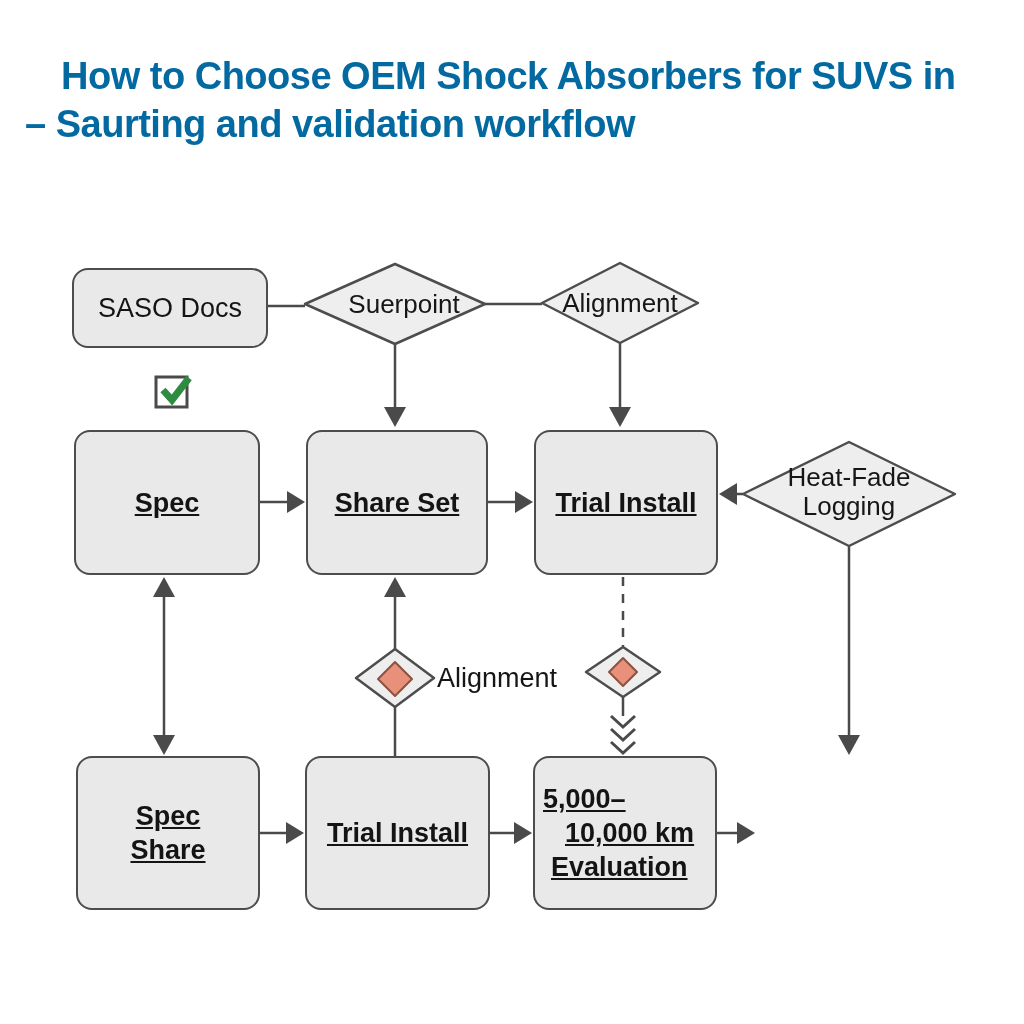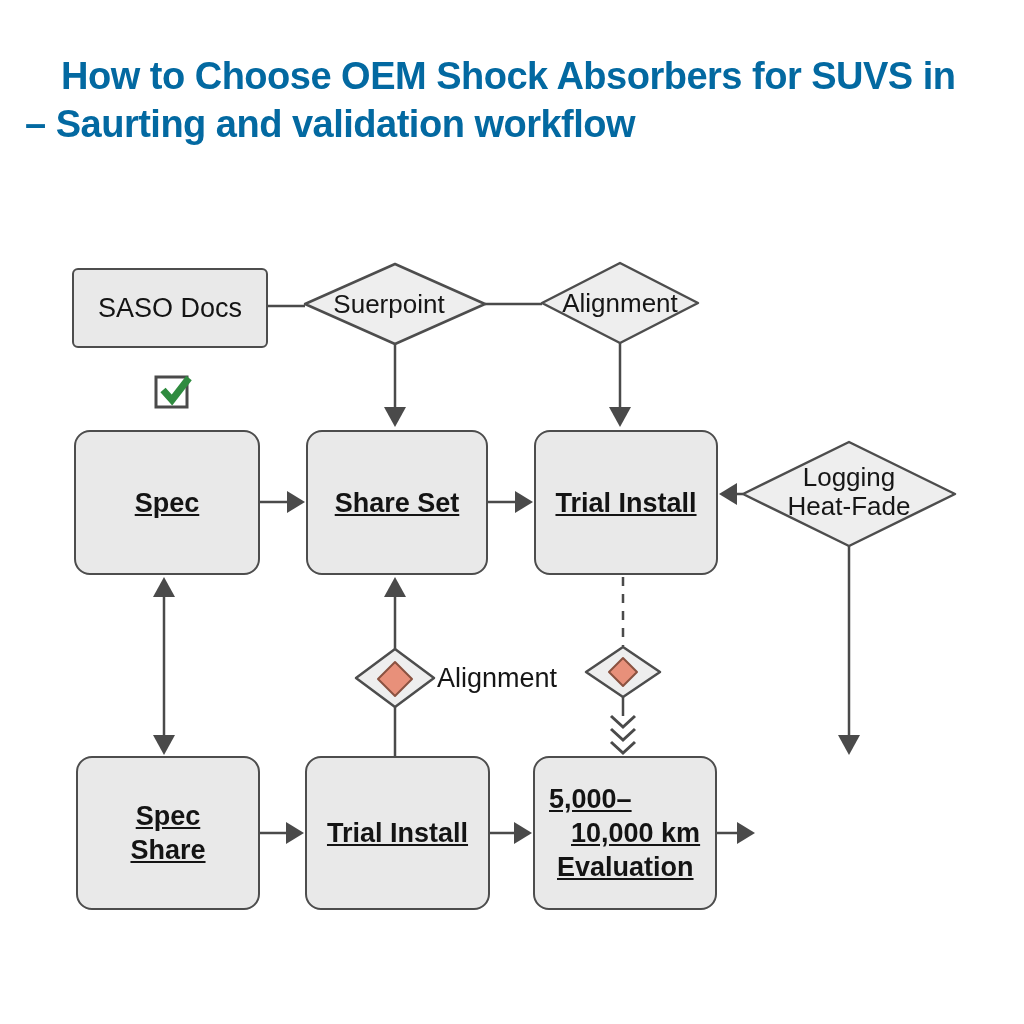--- a/index.html
+++ b/index.html
@@ -12,23 +12,23 @@
     font-size:38px;font-weight:700;letter-spacing:-0.5px;line-height:48px;color:#0369a1;
   }
   .title .l1{margin-left:36px;}
   .svg-layer{position:absolute;left:0;top:0;z-index:1;}
   .node{
     position:absolute;z-index:2;background:#e9e9e9;border:2.5px solid #4d4d4d;
     border-radius:16px;display:flex;flex-direction:column;align-items:center;justify-content:center;
     text-align:center;box-sizing:border-box;font-size:27px;color:#141414;
   }
   .node.process{font-weight:700;text-decoration:underline;}
-  .node.plain{font-weight:400;border-radius:6px;}
+  .node.plain{font-weight:400;}
   .node .line{display:block;line-height:34px;}
-  .node.eval-box{align-items:flex-start;text-align:left;padding-left:14px;}
+  .node.eval-box{align-items:flex-start;text-align:left;padding-left:8px;}
   .node.eval-box .ind1{margin-left:22px;}
   .node.eval-box .ind2{margin-left:8px;}
   .dlabel{
     position:absolute;z-index:3;text-align:center;font-size:26px;font-weight:400;color:#161616;
     line-height:29px;
   }
   .edge-label{
     position:absolute;z-index:3;font-size:27px;font-weight:400;color:#161616;
   }
 </style>
@@ -142,24 +142,24 @@
     <span class="line">Trial Install</span>
   </div>
 
   <div class="node process eval-box" style="left:533px;top:756px;width:184px;height:154px;">
     <span class="line">5,000–</span>
     <span class="line ind1">10,000 km</span>
     <span class="line ind2">Evaluation</span>
   </div>
 
 
-  <div class="dlabel" style="left:299px;top:290px;width:180px;">Suerpoint</div>
+  <div class="dlabel" style="left:314px;top:290px;width:180px;">Suerpoint</div>
 
   <div class="dlabel" style="left:530px;top:289px;width:180px;">Alignment</div>
 
   <div class="dlabel" style="left:749px;top:463px;width:200px;">
+    <div>Heat-Fade</div>
     <div>Logging</div>
-    <div>Heat-Fade</div>
   </div>
 
   <div class="edge-label" style="left:437px;top:663px;">Alignment</div>
 
 </div>
 
 </body></html>

